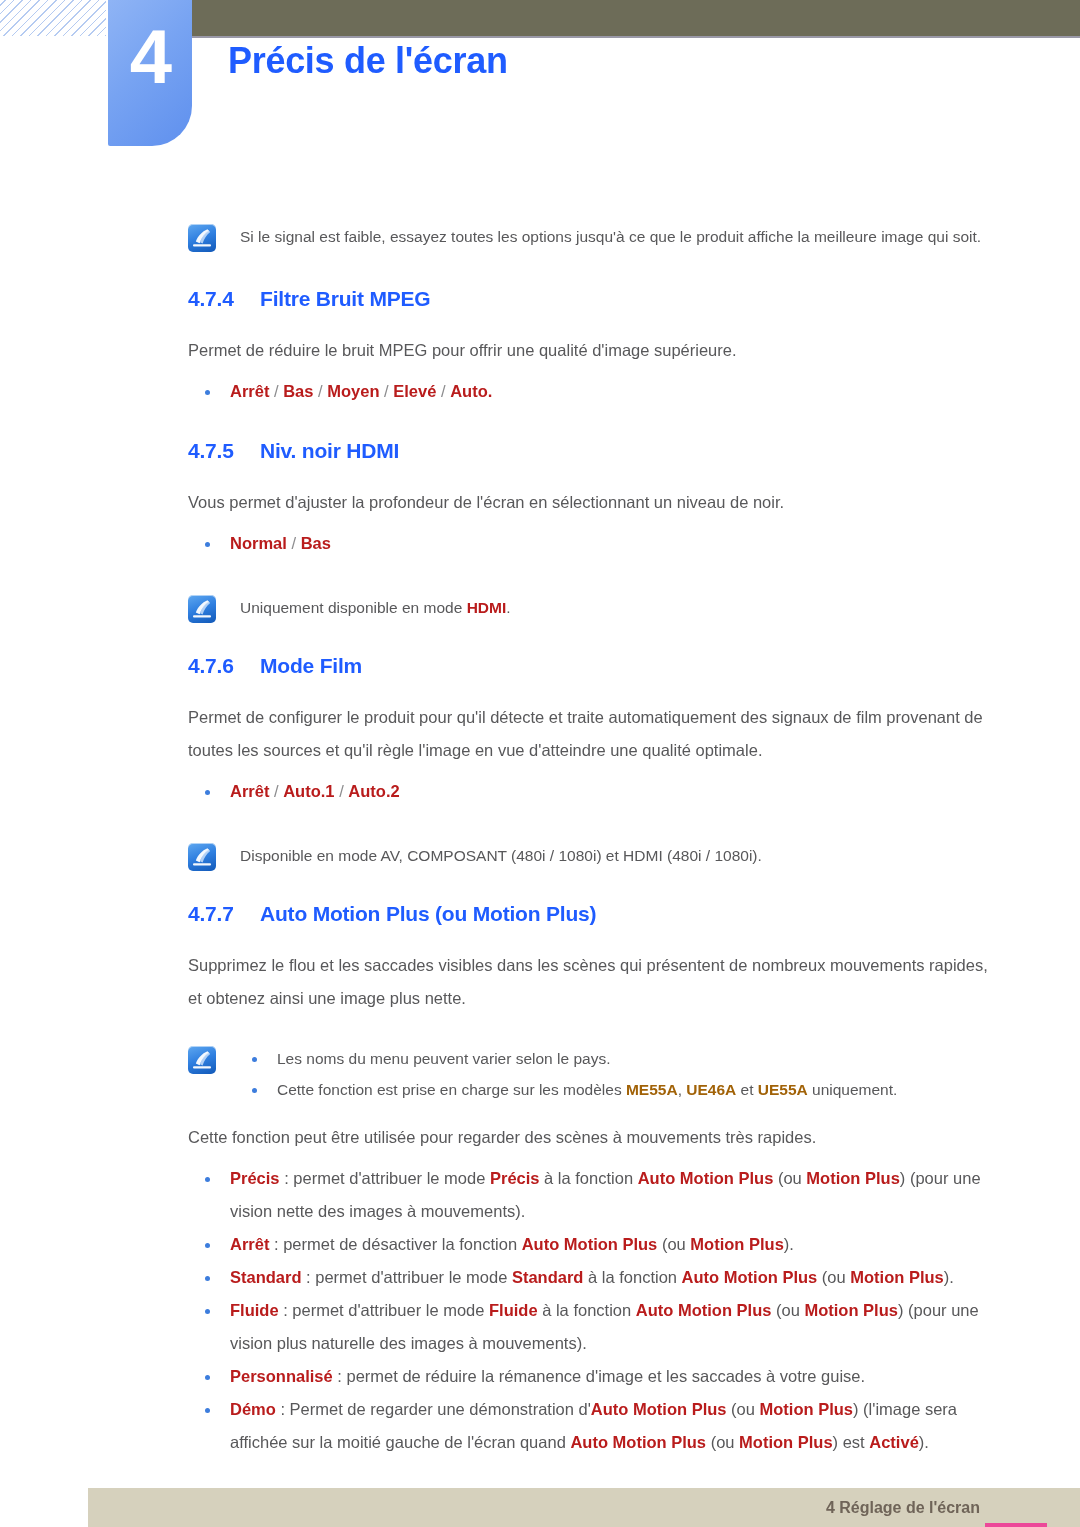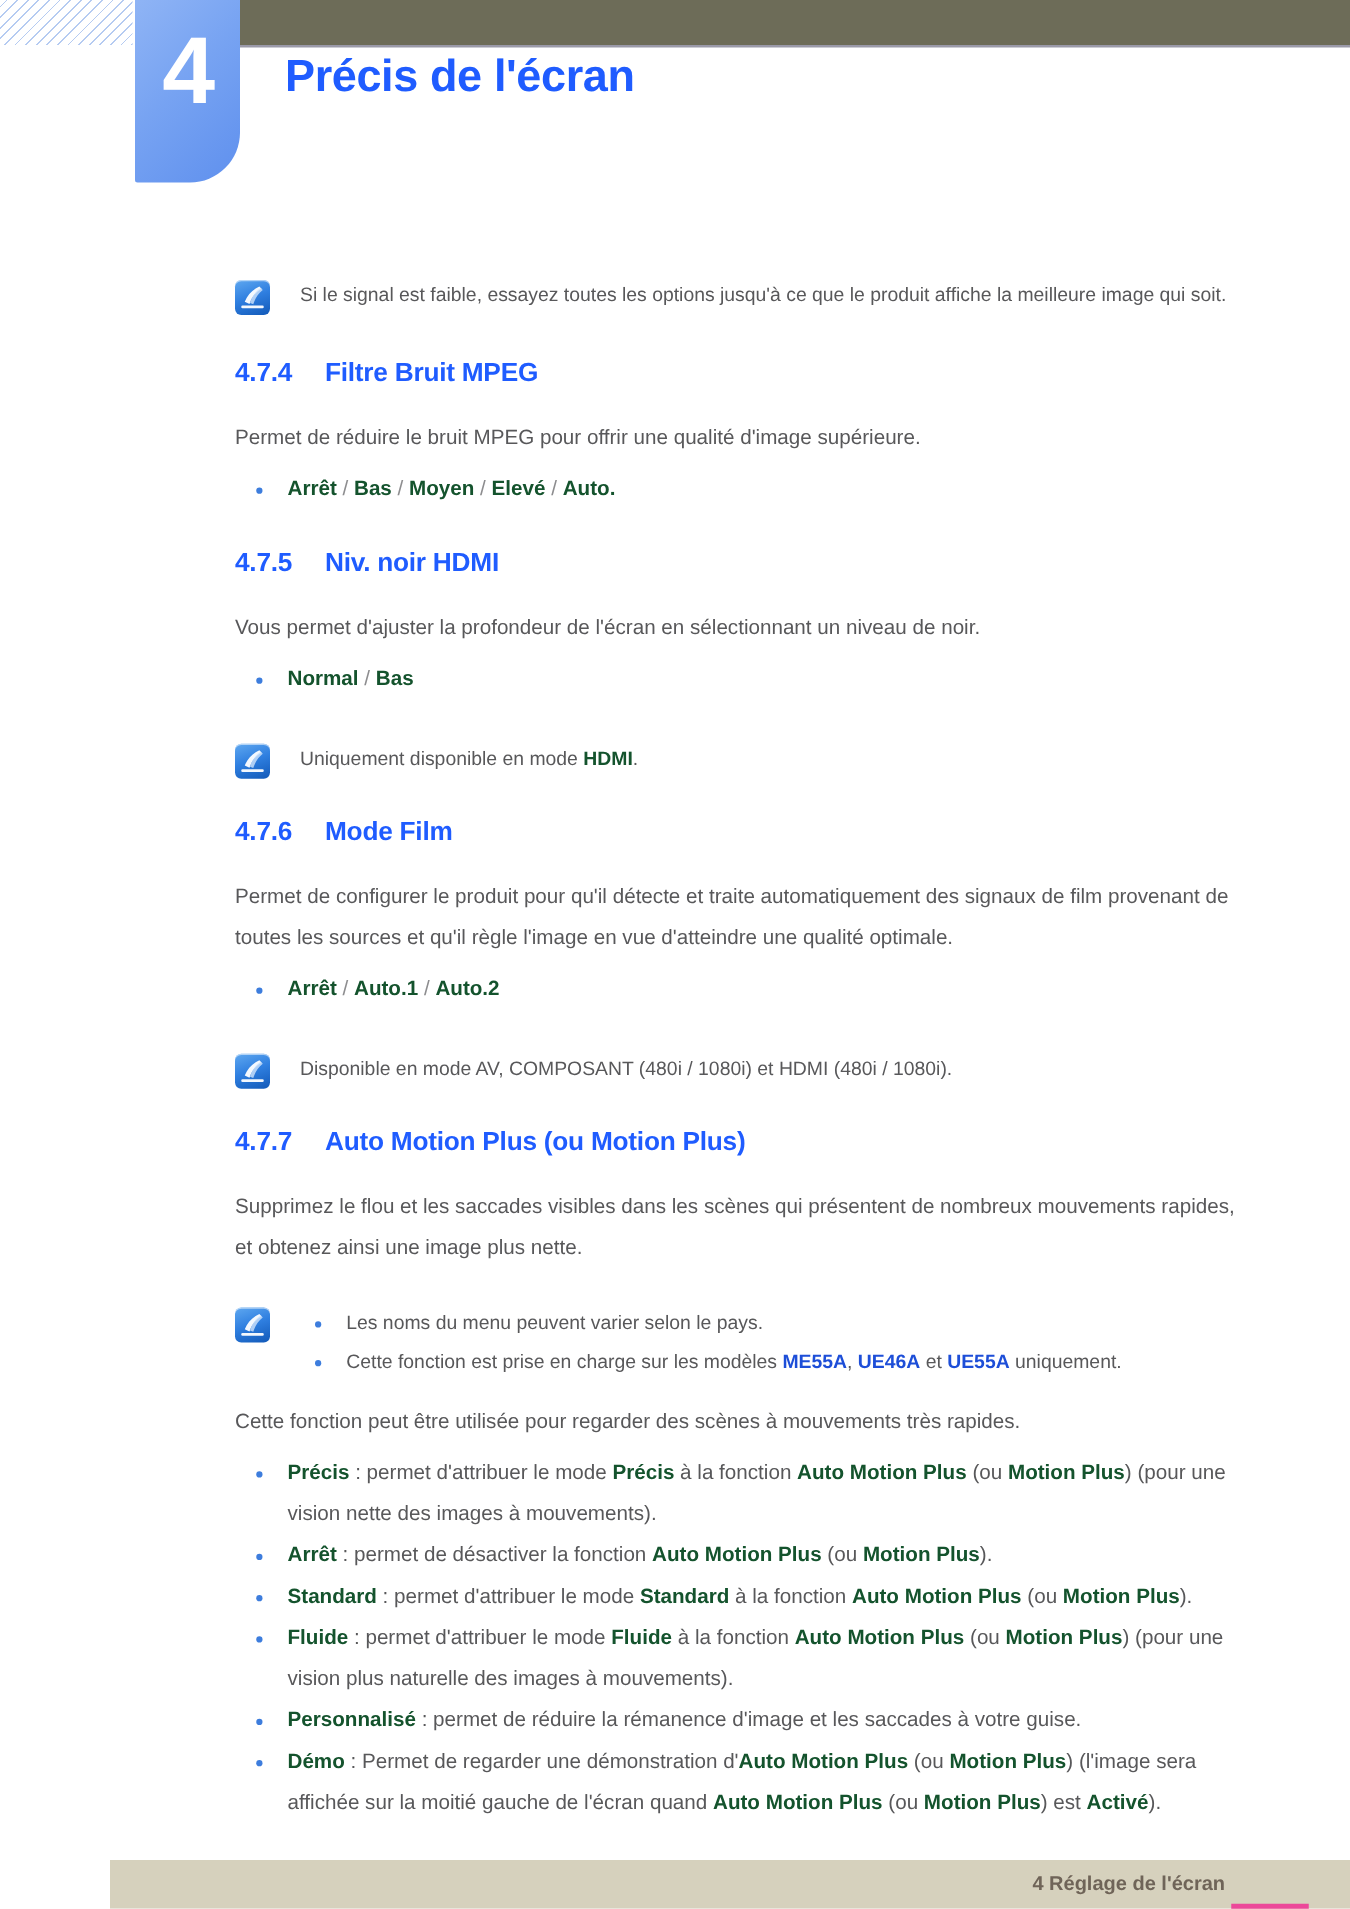--- a/index.html
+++ b/index.html
@@ -190,23 +190,23 @@
     content: "";
     position: absolute;
     left: 17px;
     top: 15px;
     width: 5px;
     height: 5px;
     border-radius: 50%;
     background: #3d7ddd;
   }
 
-  .o  { color: #14532d; font-weight: bold; text-align: right; }
+  .o  { color: #b91c1c; font-weight: bold; text-align: right; }
   .sl { color: #8d8d8f; font-weight: normal; }
-  .bb { color: #1d4ed8; font-weight: bold; }
+  .bb { color: #a16207; font-weight: bold; }
 
   .sp-8  { height: 8px; }
   .sp-12 { height: 12px; }
   .sp-16 { height: 16px; }
   .sp-20 { height: 20px; }
   .sp-28 { height: 28px; }
   .sp-32 { height: 32px; }
 
   
   .footer {

